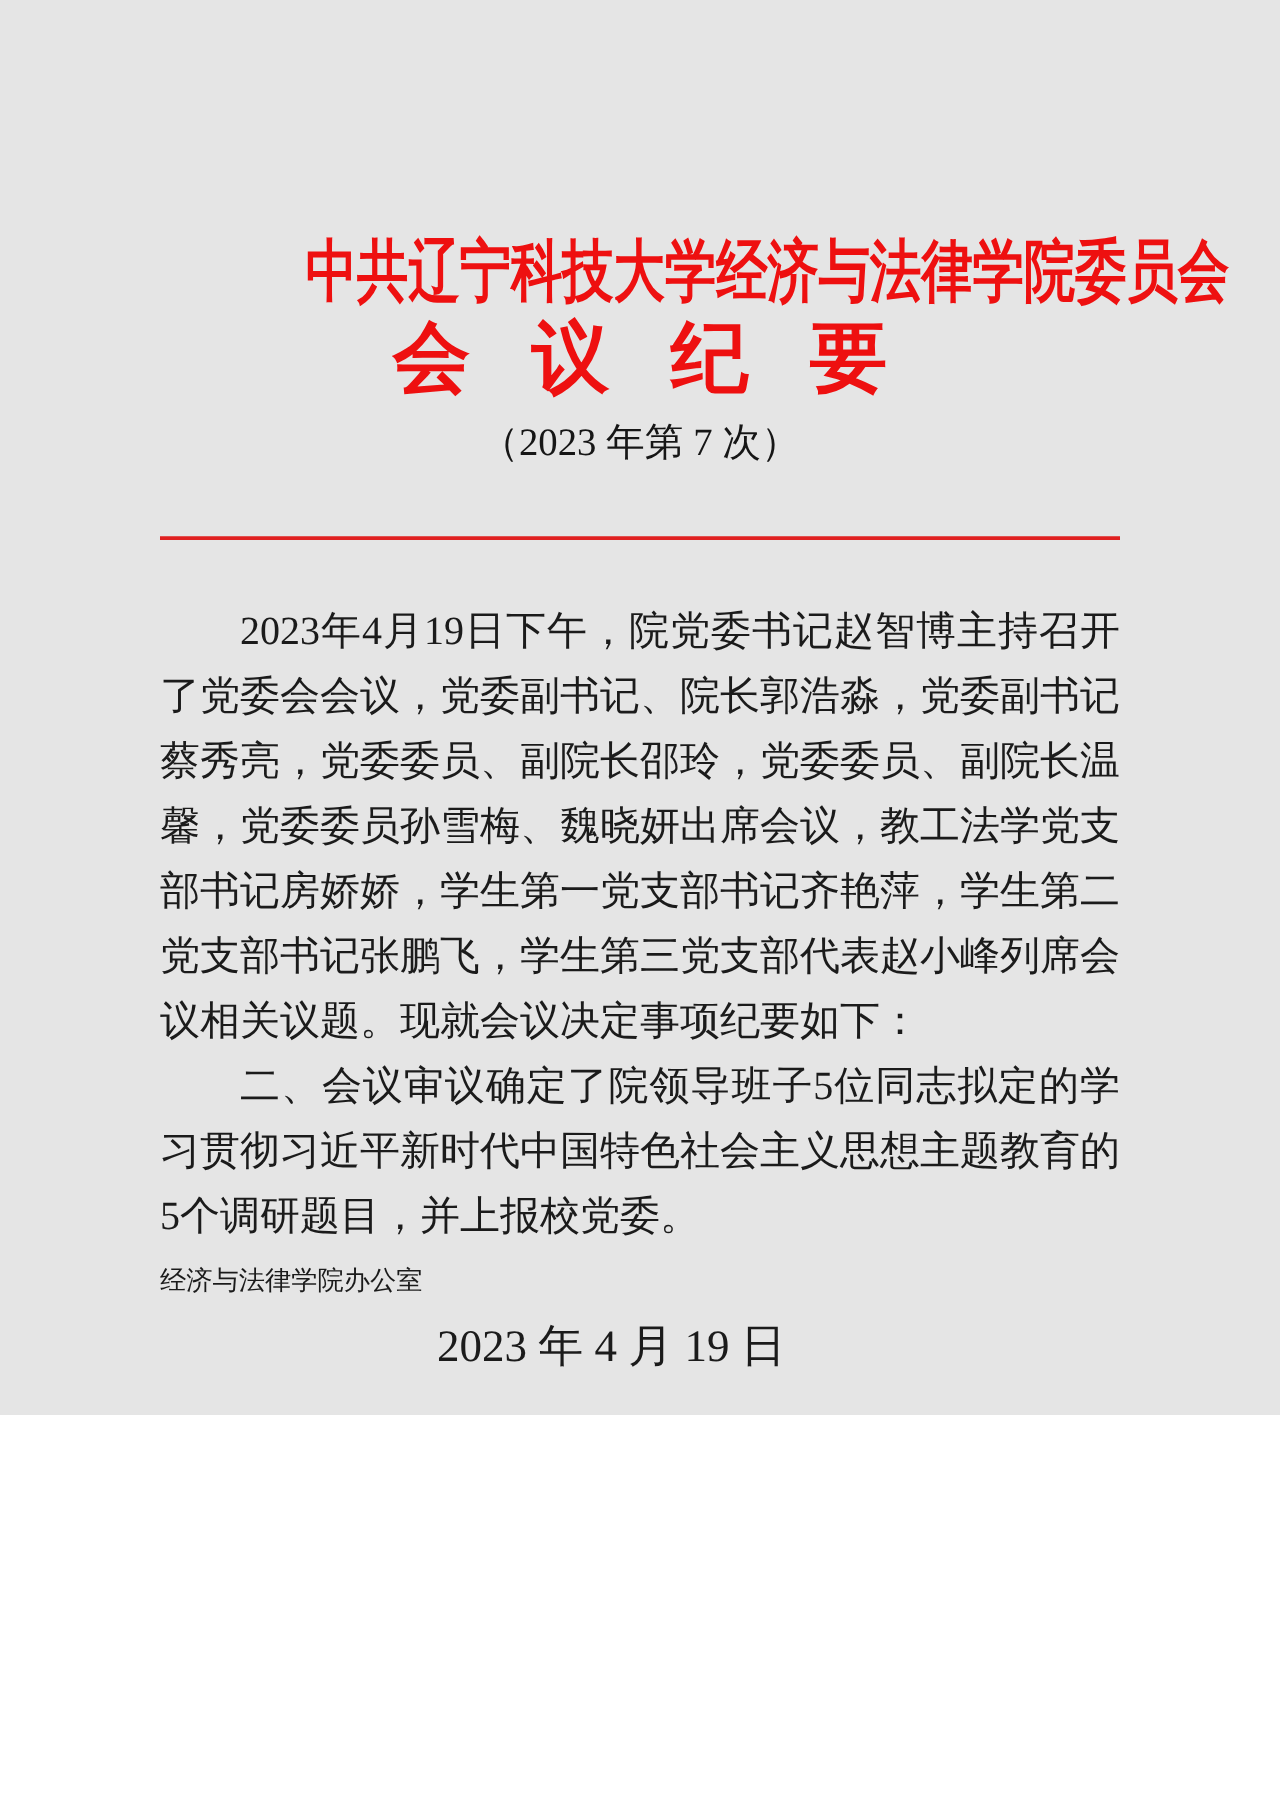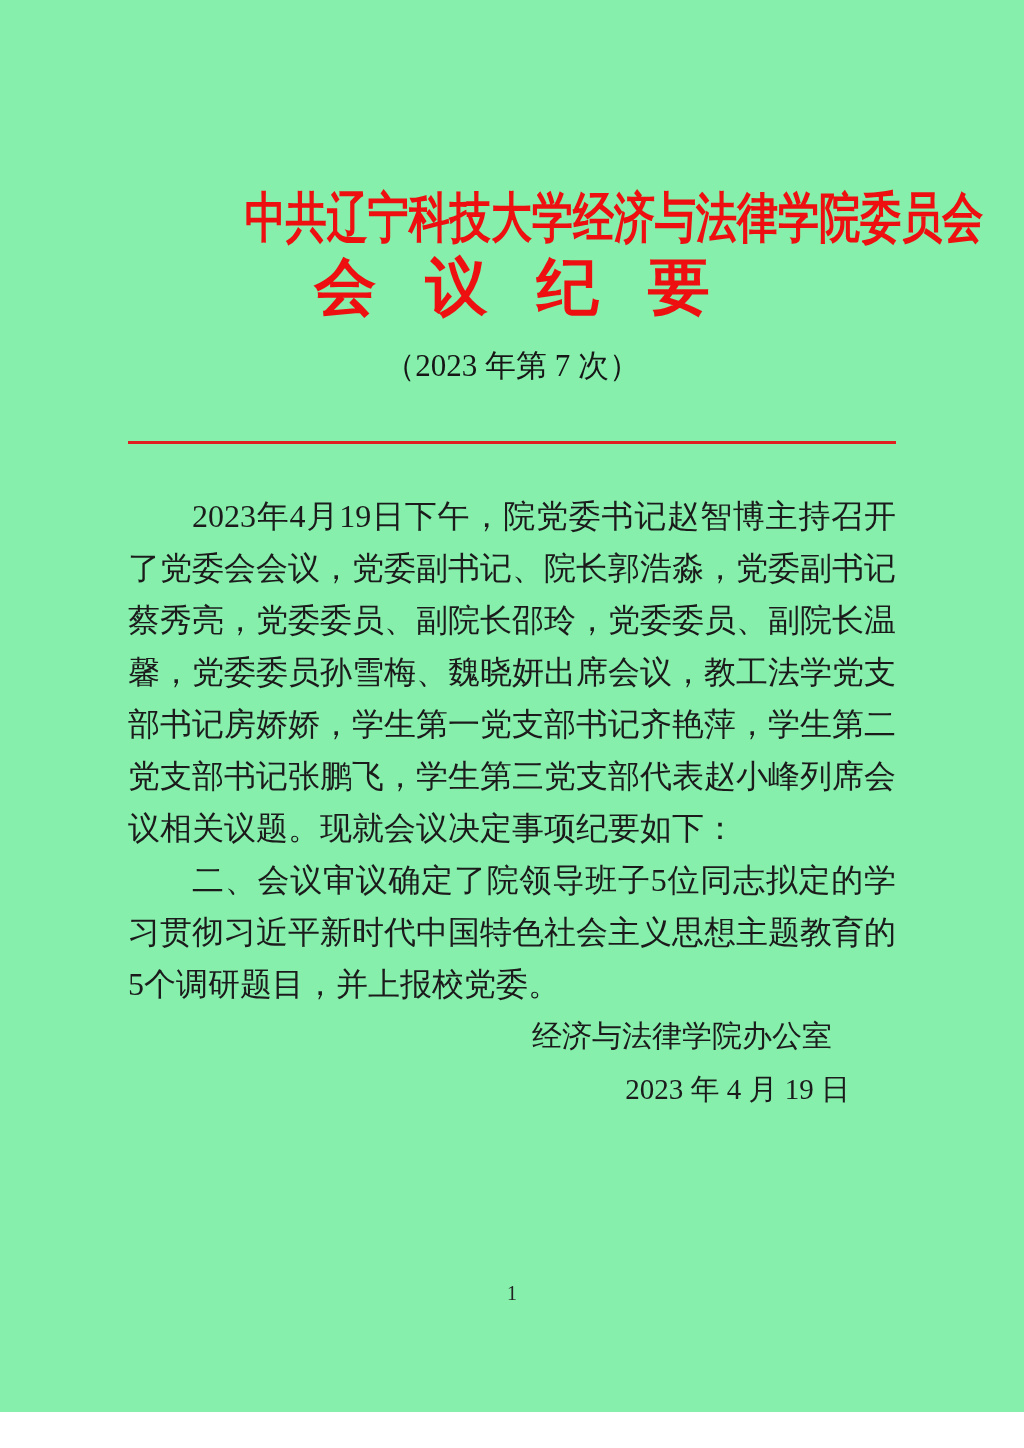--- a/index.html
+++ b/index.html
@@ -3,23 +3,23 @@
 <meta charset="utf-8">
 <style>
   html, body {
     margin: 0;
     padding: 0;
     background: #ffffff;
   }
   .page {
     position: relative;
     width: 1024px;
-    height: 1412px;
+    height: 1132px;
     margin: 0 auto;
-    background: #86efac;
+    background: #e5e5e5;
     box-sizing: border-box;
     padding: 0 128px;
     overflow: hidden;
     font-family: "Liberation Serif", serif;
     color: #1b1b1b;
   }
 
   
   .doc-title {
     margin-top: 186px;
@@ -42,21 +42,21 @@
     line-height: 78px;
     text-align: center;
     font-family: "Liberation Sans", sans-serif;
     font-weight: bold;
     font-size: 62px;
     letter-spacing: 16px;
     text-indent: 16px;
     color: var(--title-red, #ee1010);
   }
   .session-line {
-    margin-top: 18px;
+    margin-top: 6px;
     height: 44px;
     line-height: 44px;
     text-align: center;
     font-size: 31px;
     color: #161616;
   }
   .red-rule {
     margin-top: 53px;
     height: 3px;
     background: var(--rule-red, #e02020);
@@ -70,30 +70,29 @@
     margin: 0;
     font-size: 32px;
     line-height: 52px;
     text-align: justify;
     text-indent: 2em;
     color: #1b1b1b;
   }
 
   
   .sig-office {
-    font-size: 30px;
+    font-size: 21px;
     line-height: 52px;
-    text-align: right;
     padding-right: 64px;
     color: #1b1b1b;
   }
   .sig-date {
-    font-size: 29px;
+    font-size: 36px;
     line-height: 54px;
-    text-align: right;
+    text-align: center;
     padding-right: 46px;
     color: #1b1b1b;
   }
 
   
   .page-number {
     position: absolute;
     left: 0;
     right: 0;
     top: 1282px;

